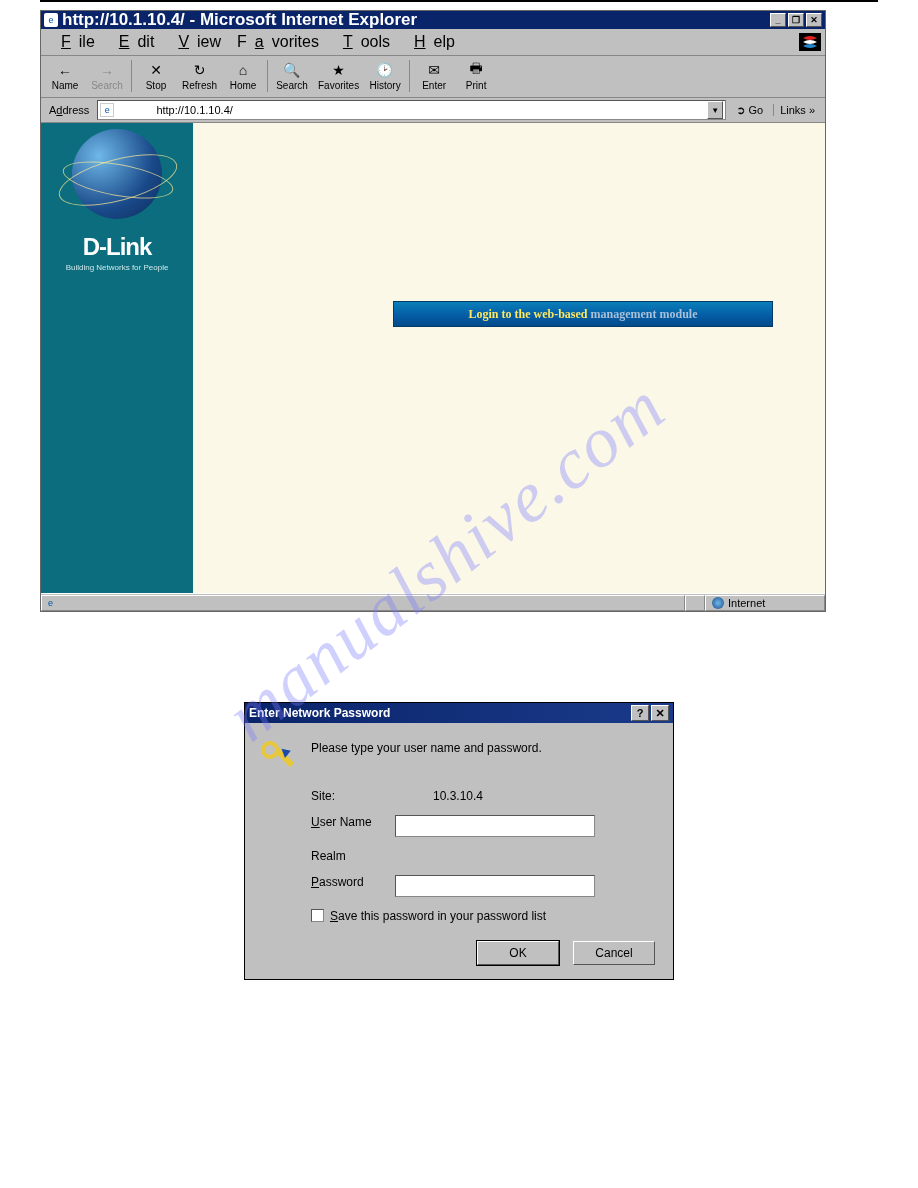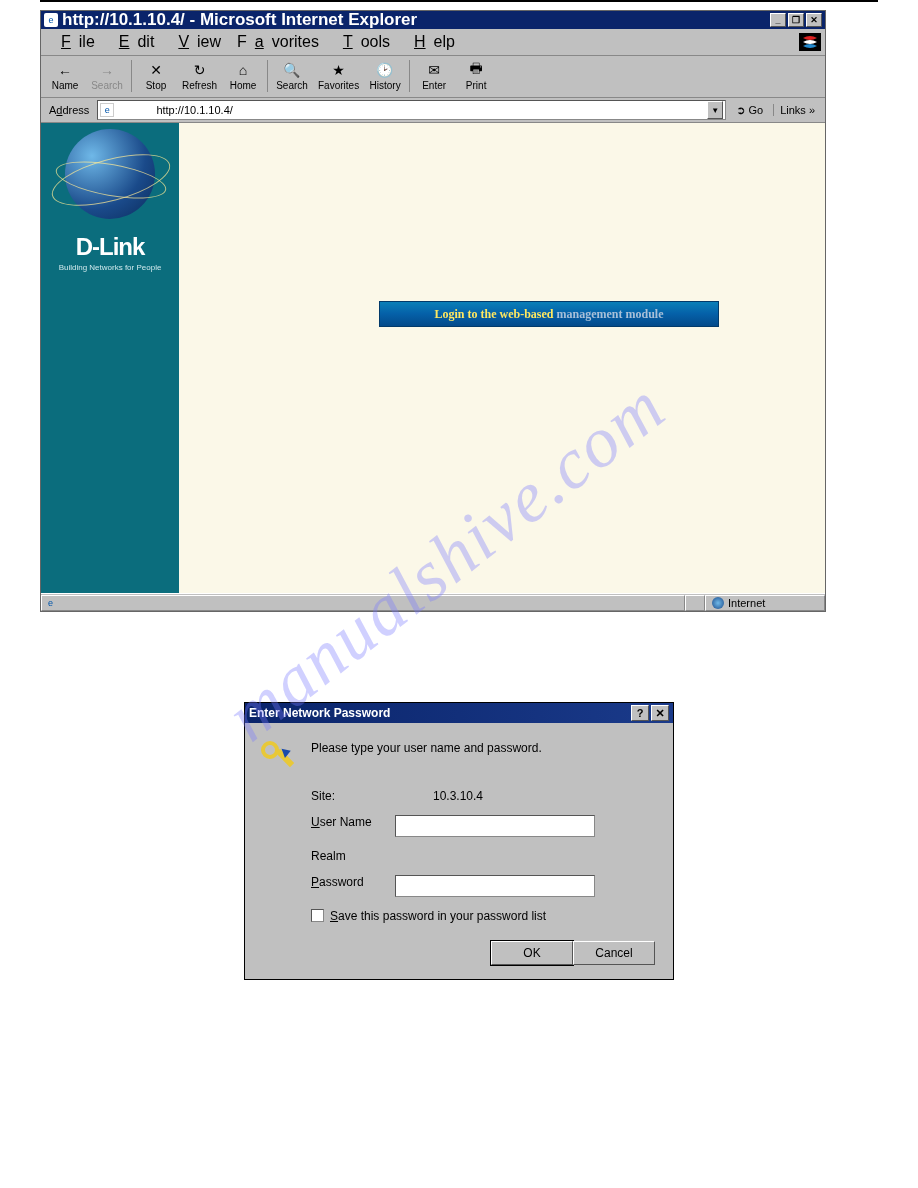--- a/index.html
+++ b/index.html
@@ -24,29 +24,29 @@
   .tbtn.disabled { color: #888; }
   .tsep { width: 1px; height: 32px; background: #888; margin: 0 2px; }
   .addrbar { background: #c0c0c0; display: flex; align-items: center; padding: 2px 4px; border-bottom: 1px solid #888; gap: 4px; }
   .addrbar .lbl { font-size: 11px; padding: 0 4px; }
   .addrbar .combo { flex: 1; display: flex; align-items: center; background: #fff; border: 1px solid #888; border-top-color: #555; border-left-color: #555; height: 20px; padding: 0 2px; }
   .addrbar .combo .pi { width: 14px; height: 14px; background: #fff; border: 1px solid #ccc; margin-right: 4px; display: flex; align-items: center; justify-content: center; font-size: 9px; color: #05a; }
   .addrbar .dd { width: 16px; height: 18px; background: #c0c0c0; border: 1px solid #fff; border-right-color: #555; border-bottom-color: #555; display: flex; align-items: center; justify-content: center; font-size: 8px; }
   .addrbar .go { padding: 0 6px; font-size: 11px; display: flex; align-items: center; gap: 3px; }
   .addrbar .links { padding: 0 6px; font-size: 11px; border-left: 1px solid #888; }
   .content { display: flex; background: #fbf8e8; height: 470px; }
-  .sidebar { width: 138px; background: #0b6d7d; display: flex; flex-direction: column; align-items: center; padding-top: 6px; }
+  .sidebar { width: 152px; background: #0b6d7d; display: flex; flex-direction: column; align-items: center; padding-top: 6px; }
   .globe { width: 90px; height: 90px; border-radius: 50%; background: radial-gradient(circle at 30% 30%, #6fb8e8, #1a4a8a 60%, #0a2a5a); position: relative; }
   .globe::before, .globe::after { content: ""; position: absolute; border: 1px solid rgba(255,235,150,.7); border-radius: 50%; }
   .globe::before { width: 120px; height: 40px; top: 30px; left: -15px; transform: rotate(-15deg); }
   .globe::after { width: 110px; height: 30px; top: 35px; left: -10px; transform: rotate(10deg); }
   .brand { color: #fff; font-weight: bold; font-size: 24px; margin-top: 14px; font-family: Arial, sans-serif; letter-spacing: -1px; }
   .tagline { color: #cfe8ec; font-size: 8px; margin-top: 2px; }
   .main { flex: 1; position: relative; }
-  .loginbar { position: absolute; top: 178px; left: 200px; width: 340px; height: 26px; background: linear-gradient(#0a7fb8, #0560a8 50%, #034a8a); border: 1px solid #023a6a; display: flex; align-items: center; justify-content: center; }
+  .loginbar { position: absolute; top: 178px; left: 200px; width: 380px; height: 26px; background: linear-gradient(#0a7fb8, #0560a8 50%, #034a8a); border: 1px solid #023a6a; display: flex; align-items: center; justify-content: center; }
   .loginbar .ltxt { color: #ffe860; font-weight: bold; font-size: 12px; font-family: Georgia, serif; }
   .loginbar .ltxt .gray { color: #a8c0d8; }
   .statusbar { background: #c0c0c0; display: flex; align-items: center; height: 18px; border-top: 1px solid #fff; font-size: 11px; }
   .statusbar .cell { border: 1px solid #888; border-top-color: #fff; border-left-color: #fff; height: 16px; padding: 0 6px; display: flex; align-items: center; gap: 4px; }
   .statusbar .c1 { flex: 1; }
   .statusbar .c2 { width: 20px; }
   .statusbar .c3 { width: 120px; }
   .statusbar .globe2 { width: 12px; height: 12px; border-radius: 50%; background: radial-gradient(#6fb8e8, #1a4a8a); }
 
   .dialog { width: 430px; margin: 90px auto 0; border: 1px solid #000; background: #c0c0c0; font-family: Tahoma, sans-serif; font-size: 12px; }
@@ -56,21 +56,21 @@
   .dlgbody { padding: 18px 18px 14px 16px; }
   .dlgrow { display: flex; align-items: flex-start; margin-bottom: 12px; }
   .keyicon { width: 36px; height: 36px; margin-right: 14px; position: relative; }
   .keyicon .ring { width: 18px; height: 18px; border: 4px solid #e8c838; border-radius: 50%; position: absolute; top: 0; left: 0; }
   .keyicon .shaft { width: 20px; height: 6px; background: #e8c838; position: absolute; top: 14px; left: 14px; transform: rotate(45deg); }
   .keyicon .arrow { position: absolute; top: 6px; left: 22px; width: 0; height: 0; border-left: 8px solid #1a4aaa; border-top: 5px solid transparent; border-bottom: 5px solid transparent; transform: rotate(-20deg); }
   .dlglabel { width: 84px; }
   .dlgval { flex: 1; margin-left: 38px; }
   .dlginput { width: 200px; height: 22px; background: #fff; border: 1px solid #888; border-top-color: #555; border-left-color: #555; font-size: 12px; padding: 0 4px; }
   .dlgcheck { width: 13px; height: 13px; background: #fff; border: 1px solid #888; border-top-color: #555; border-left-color: #555; margin-right: 6px; }
-  .dlgbtns { display: flex; justify-content: flex-end; margin-top: 18px; }
+  .dlgbtns { display: flex; justify-content: flex-end; gap: 14px; margin-top: 18px; }
   .dlgbtn { width: 82px; height: 24px; background: #c0c0c0; border: 1px solid #fff; border-right-color: #555; border-bottom-color: #555; font-size: 12px; display: flex; align-items: center; justify-content: center; }
   .dlgbtn.default { box-shadow: 0 0 0 1px #000; }
   .indent { margin-left: 50px; }
 
   .watermark { position: absolute; font-size: 72px; color: rgba(120,120,255,.35); font-style: italic; font-family: Georgia, serif; transform: rotate(-38deg); pointer-events: none; left: 180px; top: 520px; letter-spacing: 2px; font-weight: 300; }
 </style>
 </head>
 <body>
 
 <div class="page">

